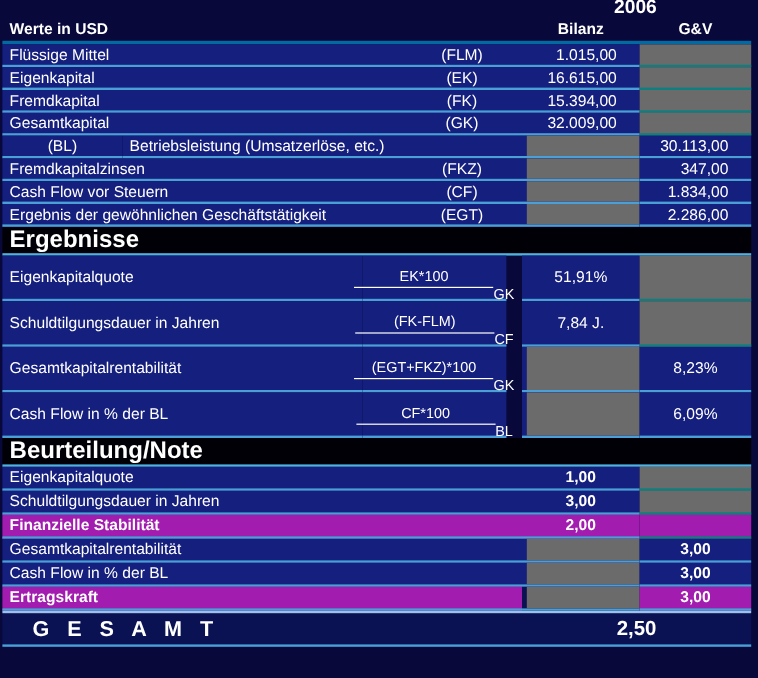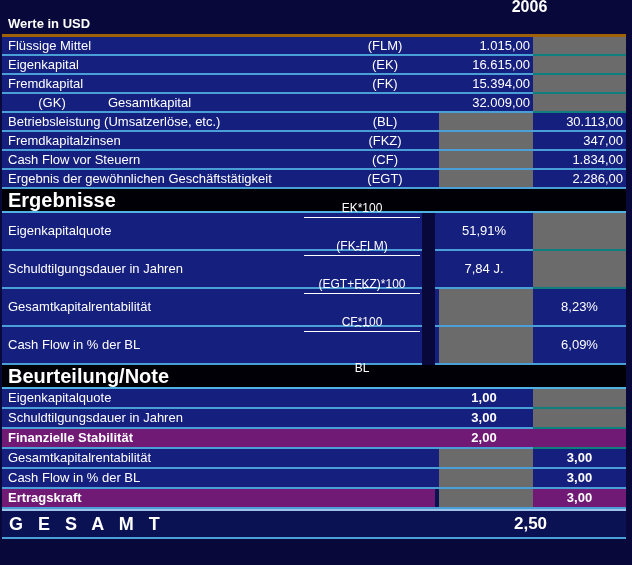--- a/index.html
+++ b/index.html
@@ -16,35 +16,35 @@
   
   .strip-top{position:relative;height:14px;}
   .year{
     position:absolute;left:431px;width:193px;text-align:center;
     font-size:16px;font-weight:bold;line-height:14px;
   }
 
   
   .header-row{
     display:flex;height:20px;line-height:20px;
-    border-bottom:3px solid #a16207;
-    font-weight:bold;font-size:13px;flex-direction:column;
+    border-bottom:3px solid #0369a1;
+    font-weight:bold;font-size:13px;
   }
   .header-row .h-label{flex:1;padding-left:6px;}
   .header-row .h-bilanz{width:98px;text-align:center;}
   .header-row .h-gv{width:93px;text-align:center;}
 
   
   .row{display:flex;font-size:13px;}
   .cell{box-sizing:border-box;border-bottom:2px solid #4a9fd6;background:#151f7d;}
   .lab{flex:1;padding-left:6px;white-space:nowrap;overflow:hidden;}
   .code{width:100px;margin-right:0;text-align:center;}
   .bilanz{width:98px;}
   .gv{width:93px;}
-  .num-r{text-align:right;padding-right:3px;}
+  .num-r{text-align:right;padding-right:19px;}
   .num-c{text-align:center;}
   .gray{background:#6b6b6b;border-bottom:2px solid #0d7f7f;}
   .gray-inset{background:#151f7d;border-bottom:2px solid #4a9fd6;}
   .gray-inset .inner{
     box-sizing:border-box;height:100%;width:94px;margin-left:4px;
     background:#6b6b6b;border-bottom:0;
   }
 
   
   .std .cell{height:19px;line-height:17px;}
@@ -54,41 +54,41 @@
     height:24px;box-sizing:border-box;
     background:#000006;border-bottom:2px solid #4fb2e2;
     font-weight:bold;font-size:20px;line-height:22px;padding-left:6px;
   }
 
   
   .ratio .cell{height:38px;}
   .ratio .lab{line-height:36px;}
   .ratio .val{line-height:36px;}
   .formula{
-    width:120px;margin-right:13px;display:flex;flex-direction:column;
+    width:120px;margin-right:13px;display:flex;
     align-items:center;justify-content:center;font-size:12px;line-height:15px;
   }
   .formula .nume{display:inline-block;min-width:112px;text-align:center;border-bottom:1px solid #ffffff;padding:0 2px 1px 2px;}
   .formula .deno{display:inline-block;text-align:center;padding-top:1px;margin-top:28px;}
 
   
   .rate .cell{height:20px;line-height:18px;}
   .rate .val{font-weight:bold;}
-  .dark .cell{background:#701a75;}
+  .dark .cell{background:#a21caf;}
   .dark .lab{font-weight:bold;}
   .dark .gray-inset{background:#0b1254;}
 
   
   .total-row{
     display:flex;height:30px;box-sizing:border-box;
     background:#0b1254;
     border-top:2px solid #9fc0e8;border-bottom:2px solid #4a9fd6;
     font-weight:bold;
   }
-  .total-label{flex:1;padding-left:7px;font-size:18px;line-height:26px;letter-spacing:5px;}
+  .total-label{flex:1;padding-left:25px;font-size:18px;line-height:26px;letter-spacing:5px;}
   .total-value{width:191px;text-align:center;font-size:17px;line-height:26px;}
 </style>
 </head>
 <body>
 
 <div class="sheet">
   <div class="table">
 
     <div class="strip-top">
       <span class="year">2006</span>
@@ -112,29 +112,29 @@
       <div class="cell bilanz num-r">16.615,00</div>
       <div class="cell gv gray"></div>
     </div>
     <div class="row std">
       <div class="cell lab">Fremdkapital</div>
       <div class="cell code">(FK)</div>
       <div class="cell bilanz num-r">15.394,00</div>
       <div class="cell gv gray"></div>
     </div>
     <div class="row std">
+      <div class="cell lab">Gesamtkapital</div>
       <div class="cell code">(GK)</div>
-      <div class="cell lab">Gesamtkapital</div>
       <div class="cell bilanz num-r">32.009,00</div>
       <div class="cell gv gray"></div>
     </div>
 
     <div class="row std">
+      <div class="cell code">(BL)</div>
       <div class="cell lab">Betriebsleistung (Umsatzerlöse, etc.)</div>
-      <div class="cell code">(BL)</div>
       <div class="cell bilanz gray-inset">
           <div class="inner"></div>
         </div>
       <div class="cell gv num-r">30.113,00</div>
     </div>
     <div class="row std">
       <div class="cell lab">Fremdkapitalzinsen</div>
       <div class="cell code">(FKZ)</div>
       <div class="cell bilanz gray-inset">
           <div class="inner"></div>

